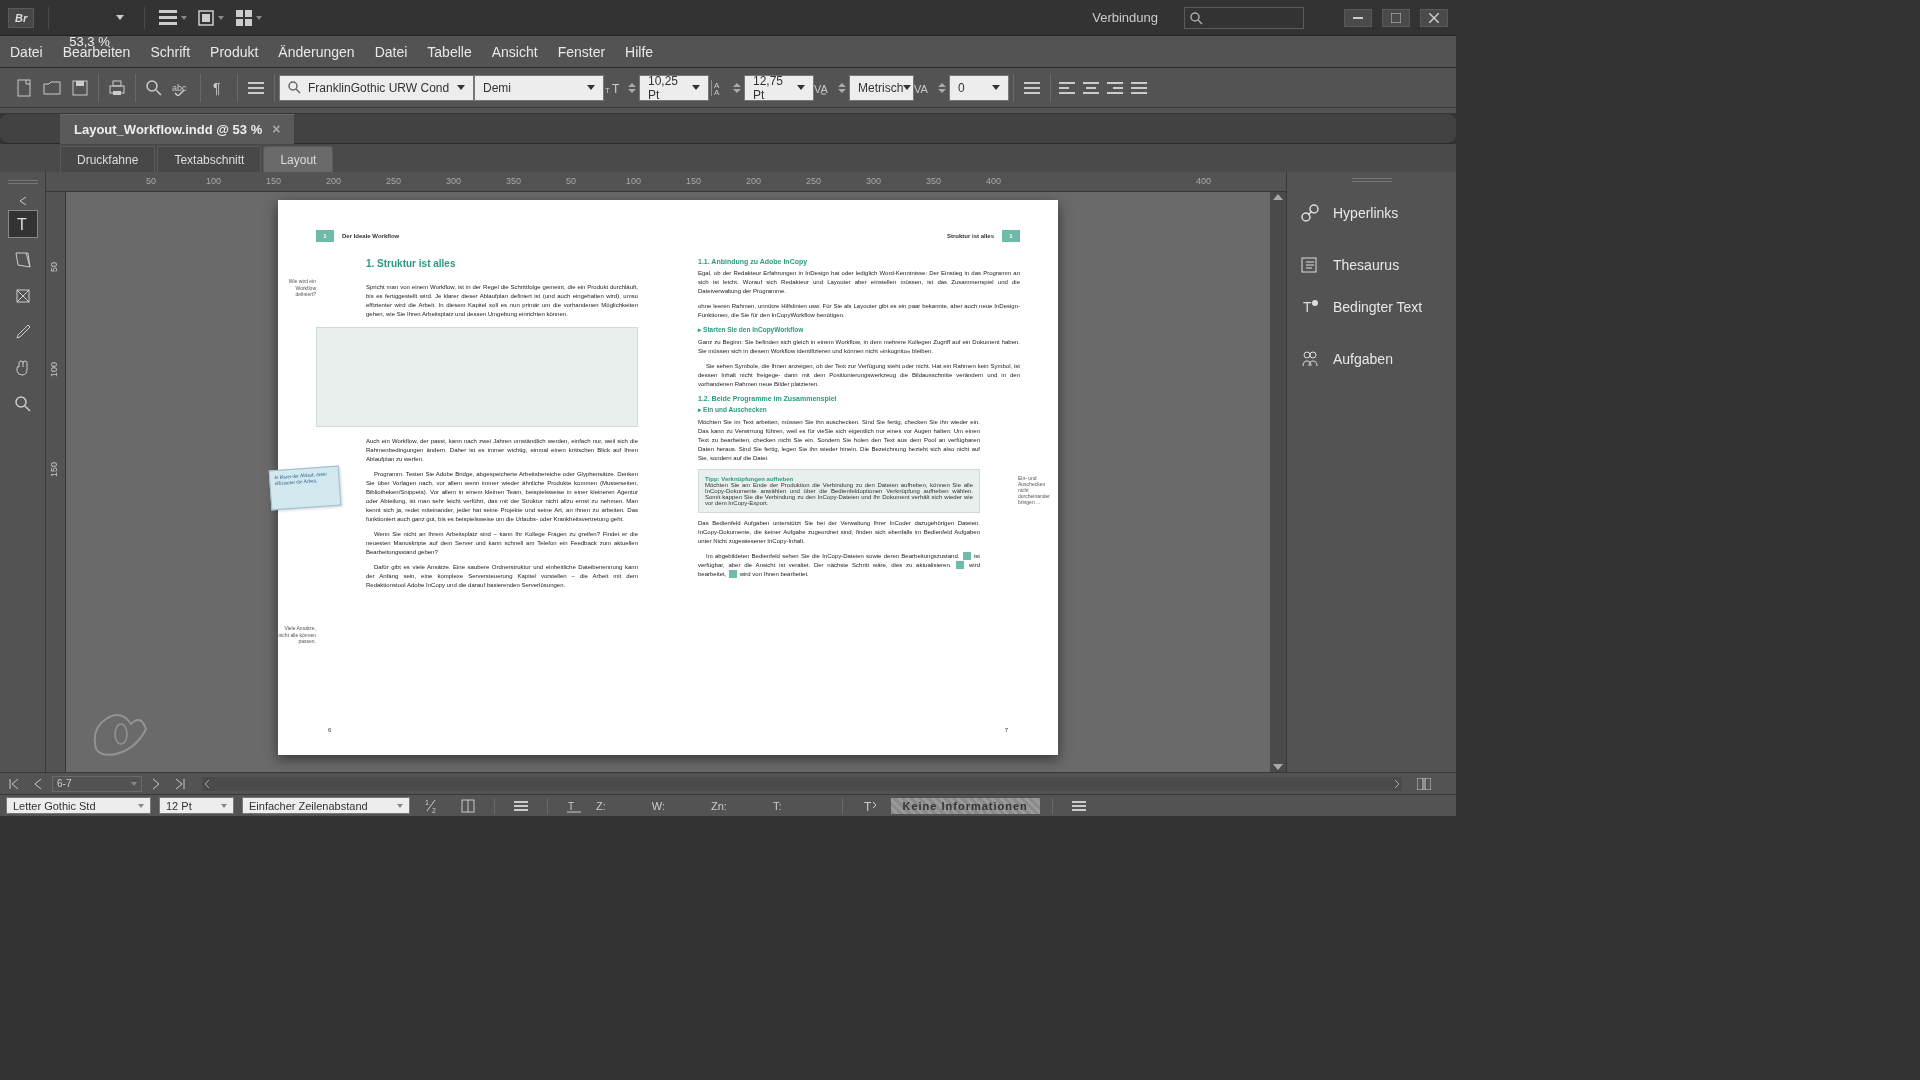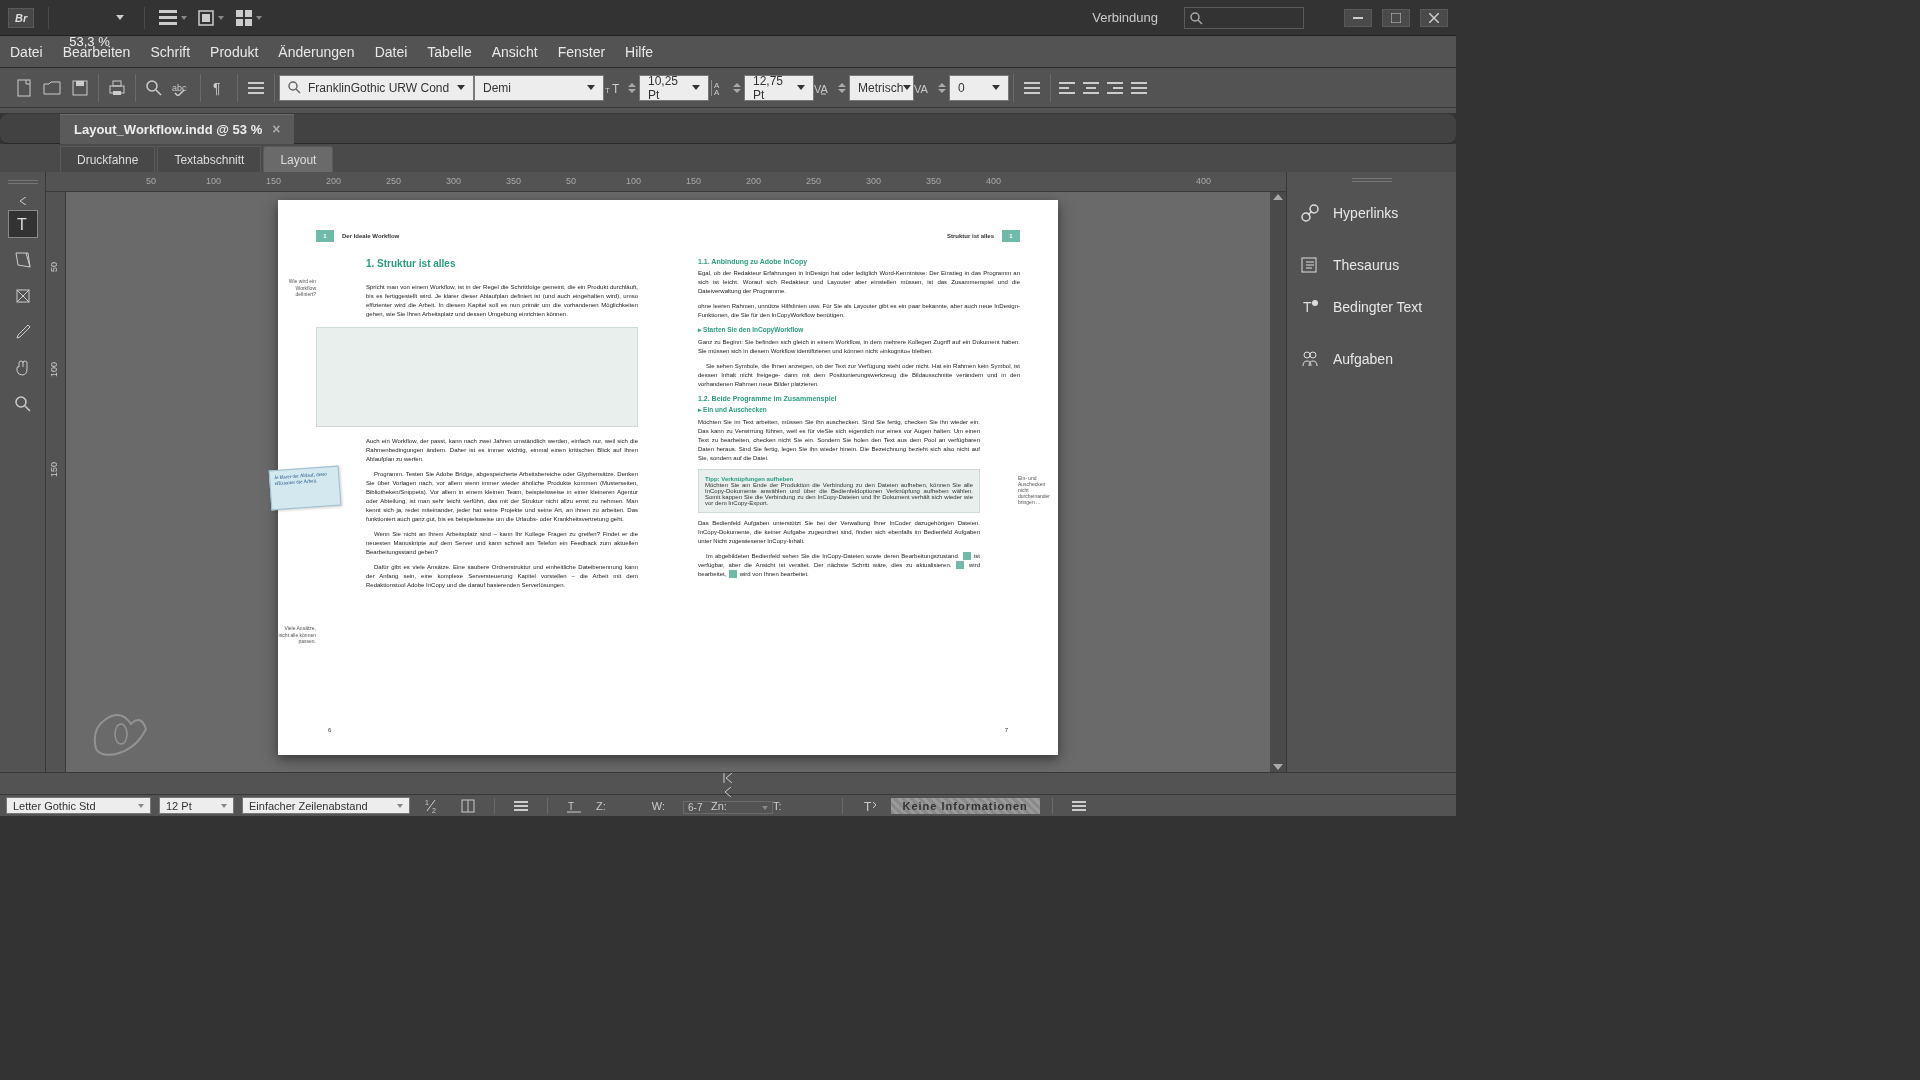--- a/index.html
+++ b/index.html
@@ -85,21 +85,21 @@
 .scrollbar-v .arrow.up{ border-bottom:6px solid #aaa;}
 .scrollbar-v .arrow.down{ border-top:6px solid #aaa;}
 
 
 .right-panels { width: 170px; background: #535353; border-left: 1px solid #383838; display: flex; flex-direction: column; padding-top: 6px;}
 .panel-tab { height: 42px; display: flex; align-items: center; gap: 12px; padding: 0 12px; font-size: 14px; color: #e8e8e8; cursor: pointer;}
 .panel-tab .panel-icon { width: 22px; height: 22px; display: flex; align-items: center; justify-content: center;}
 .panel-divider { height: 10px; }
 
 
-.page-nav { height: 22px; background: #535353; display: flex; align-items: center; border-top: 1px solid #383838; padding: 0 4px; gap: 4px; flex-direction: column;}
+.page-nav { height: 22px; background: #535353; display: flex; align-items: center; border-top: 1px solid #383838; padding: 0 4px; gap: 4px;}
 .page-nav .nav-btn { width: 20px; height: 16px; display: flex; align-items: center; justify-content: center;}
 .page-nav .nav-field { width: 90px; height: 16px; background: #535353; border: 1px solid #6a6a6a; font-size: 10px; display:flex; align-items:center; padding:0 4px;}
 .page-nav .h-scroll { flex: 1; height: 14px; background: #4a4a4a; margin: 0 8px; position:relative;}
 
 
 .status-bar { height: 22px; background: #535353; display: flex; align-items: center; padding: 0 6px; gap: 8px; border-top: 1px solid #383838; font-size: 11px;}
 .status-dd { background: #ededed; color: #333; height: 17px; display: flex; align-items: center; padding: 0 6px; border: 1px solid #777; font-size: 11px;}
 .status-label { color: #ccc; font-size: 11px;}
 .status-info-box { background: repeating-linear-gradient(45deg, #8a8a8a, #8a8a8a 3px, #9a9a9a 3px, #9a9a9a 6px); height: 16px; padding: 0 12px; display: flex; align-items: center; font-weight: bold; color: #333; letter-spacing: 1px;}
 .stepper { width: 15px; height: 17px; display: flex; flex-direction: column; justify-content: center; align-items: center; gap:2px;}

